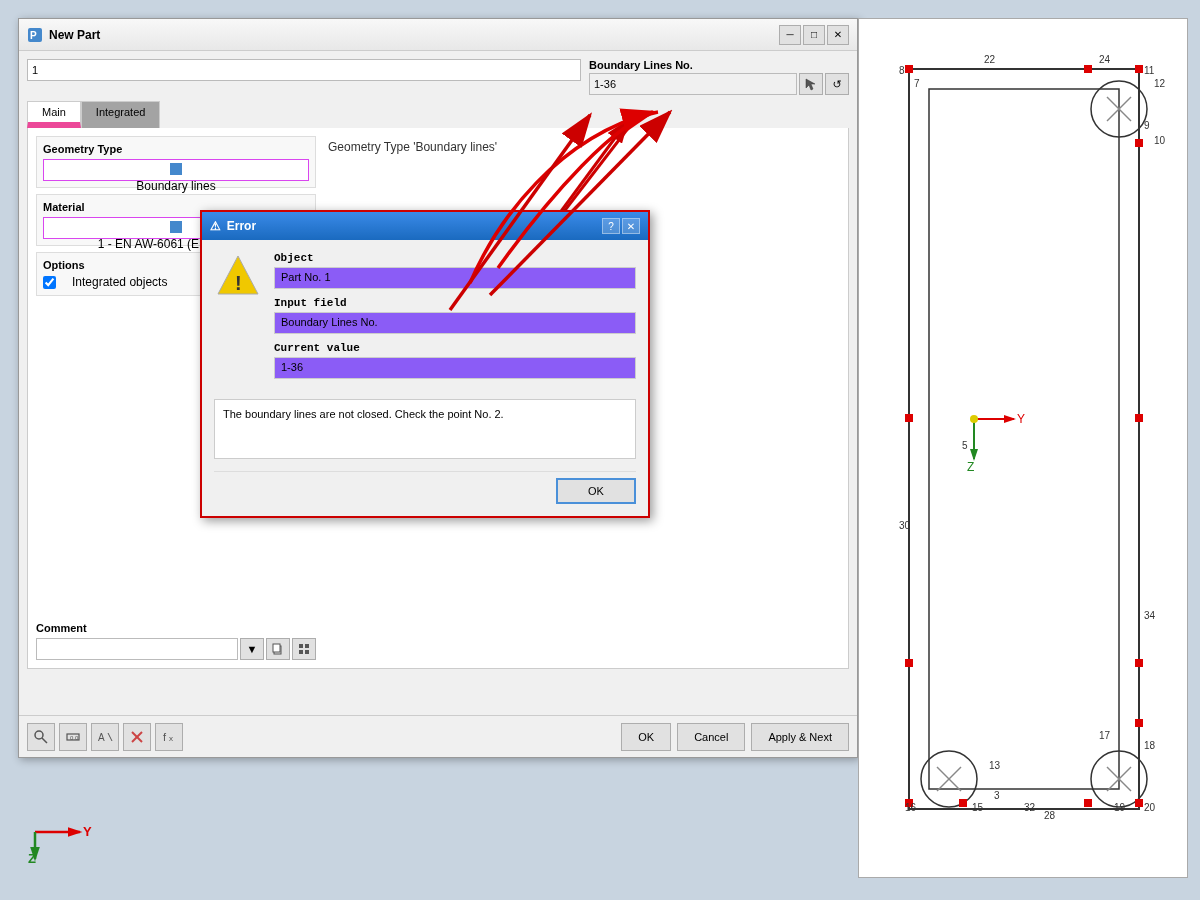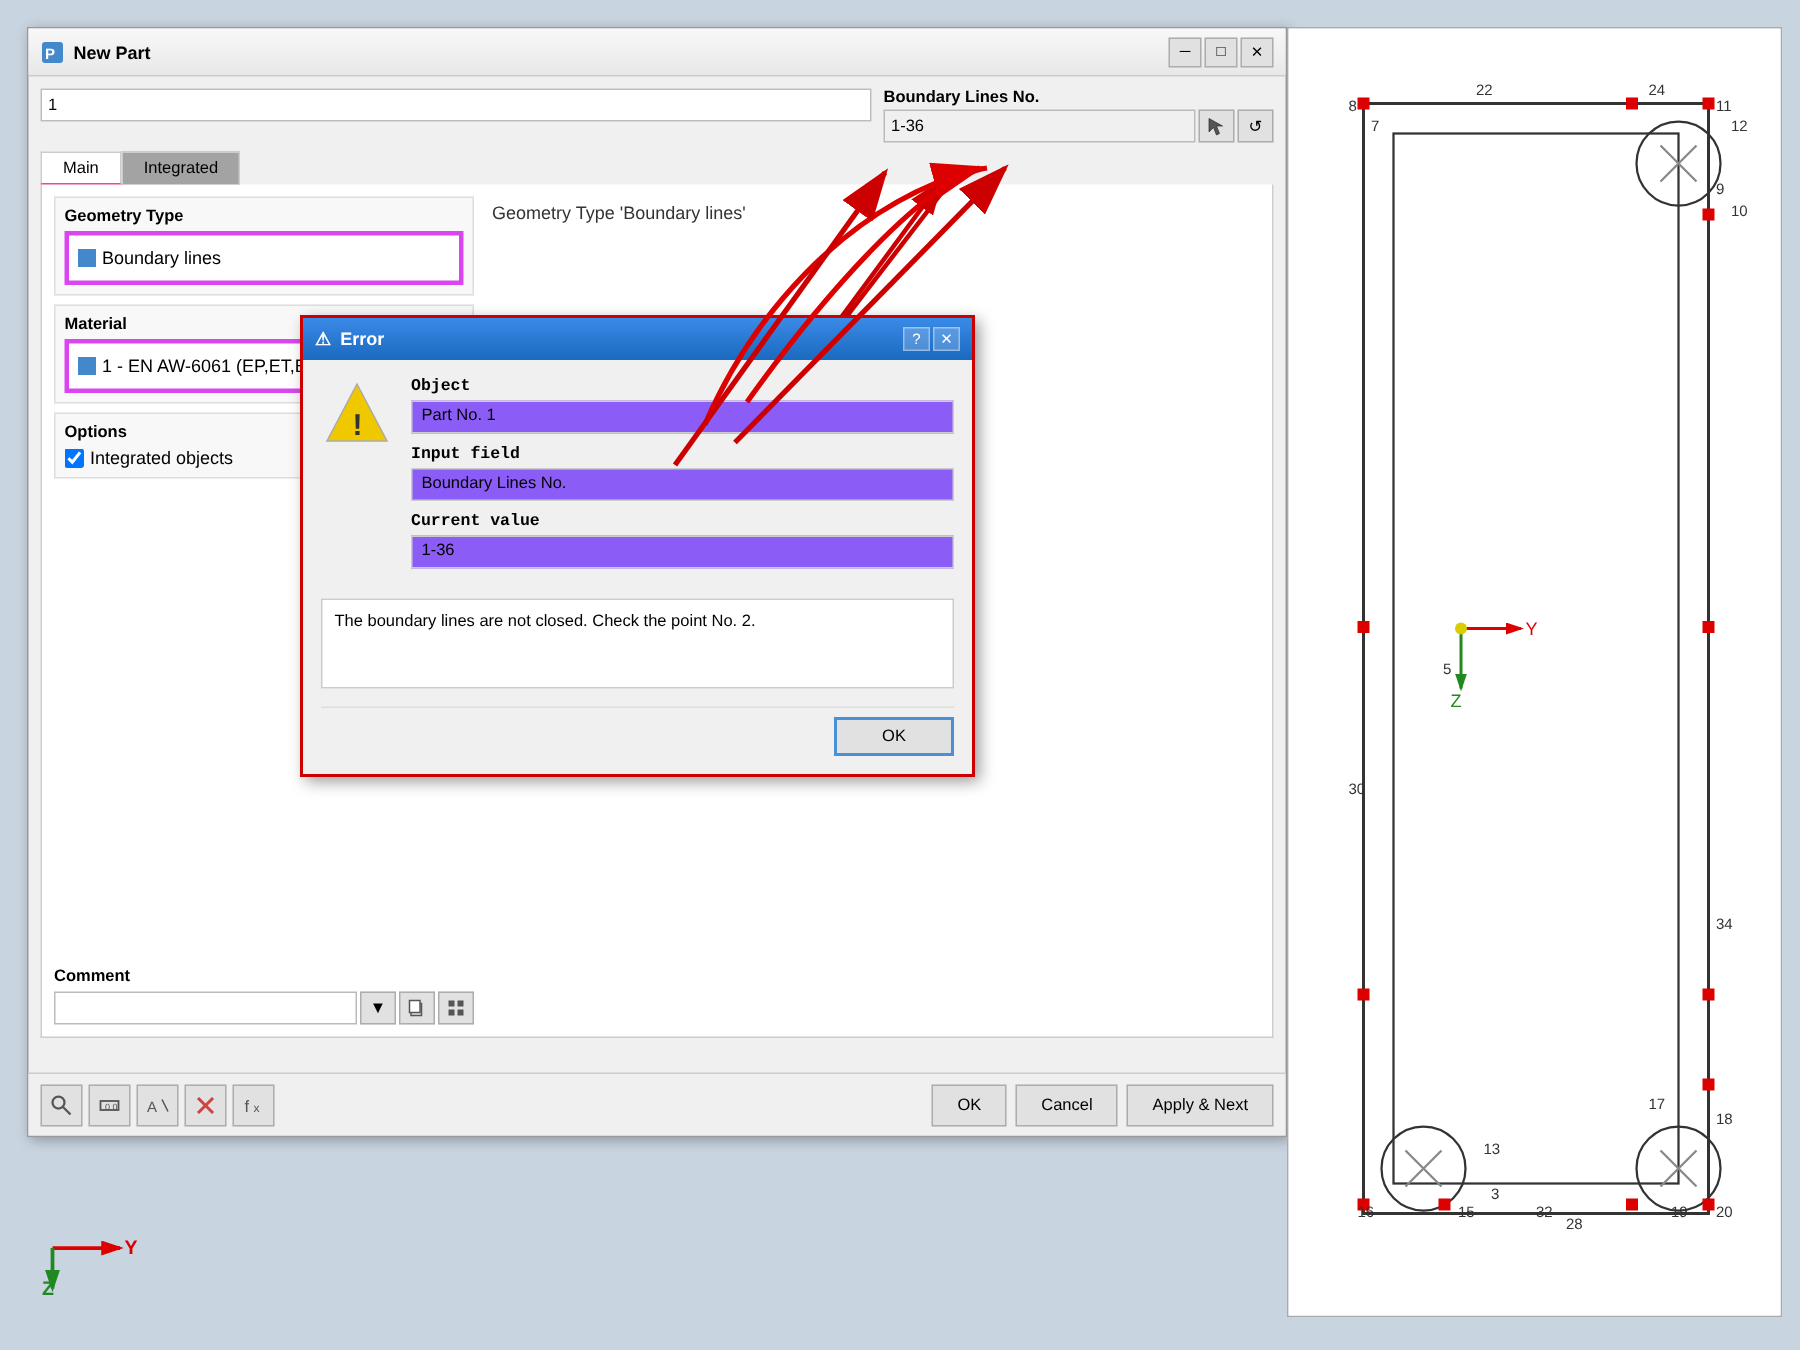--- a/index.html
+++ b/index.html
@@ -139,21 +139,21 @@
       padding: 4px 14px;
       border: 1px solid #ccc;
       border-bottom: none;
       background: #a3a3a3;
       cursor: pointer;
       font-size: 11px;
     }
 
     .tab.active {
       background: white;
-      border-bottom: 1px solid #ec4899;
+      border-bottom: 6px solid #ec4899;
       z-index: 1;
     }
 
     .left-col {
       flex: 0 0 280px;
     }
 
     .right-col {
       flex: 1;
     }
@@ -169,40 +169,41 @@
       font-size: 11px;
       font-weight: bold;
       margin-bottom: 4px;
     }
 
     .geometry-type-value {
       display: flex;
       align-items: center;
       gap: 4px;
       background: white;
-      border: 3px solid #d946ef;
+      border: 1px solid #d946ef;
       padding: 3px 6px;
-      height: 36px;
+      height: 22px;
+      flex-direction: column;
     }
 
     .blue-square {
       width: 12px;
       height: 12px;
       background: #4488cc;
       flex-shrink: 0;
     }
 
     .material-section { margin-bottom: 6px; }
 
     .options-section { margin-bottom: 6px; }
 
     .checkbox-row {
       display: flex;
       align-items: center;
-      gap: 4px;
+      gap: 16px;
     }
 
     .comment-section {
       margin-top: 6px;
     }
 
     .comment-input-row {
       display: flex;
       align-items: center;
       gap: 2px;

